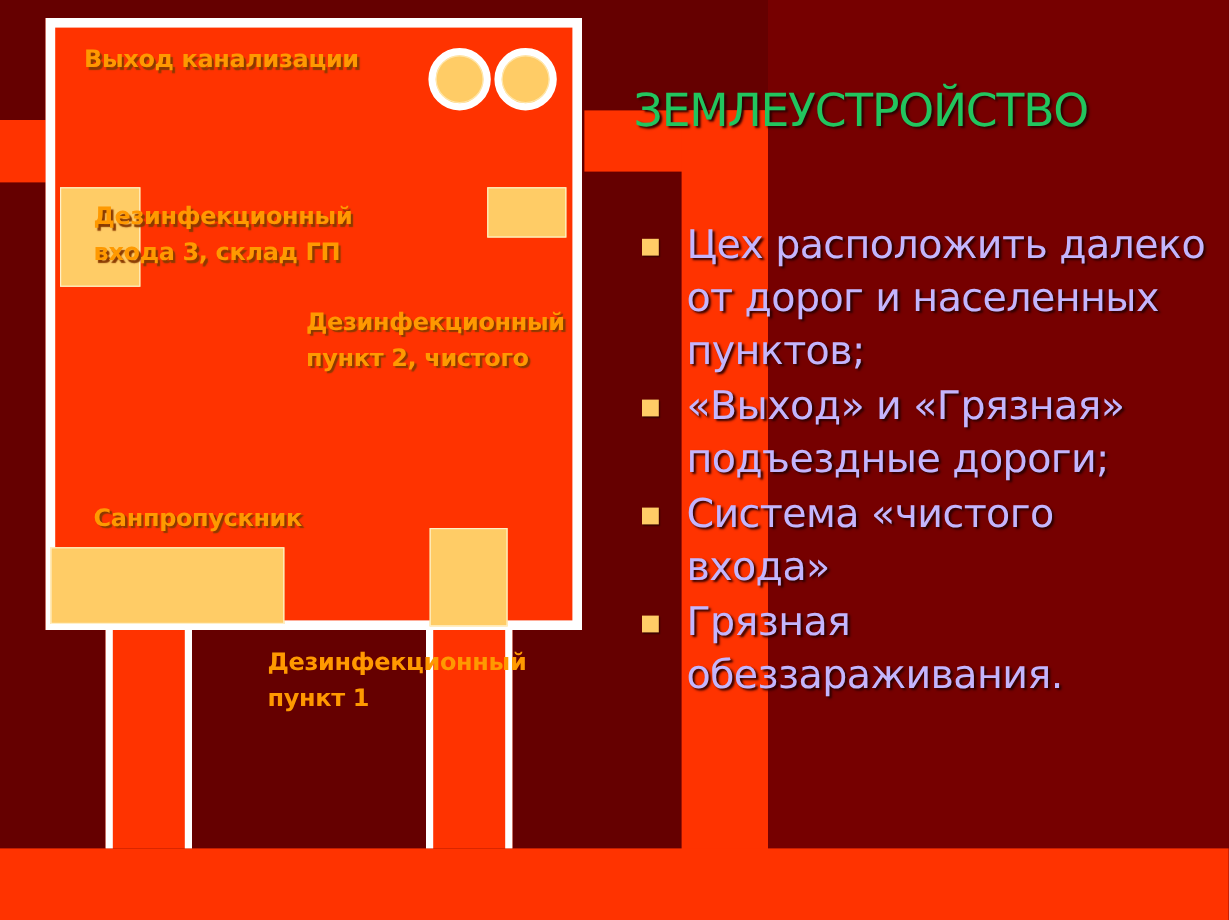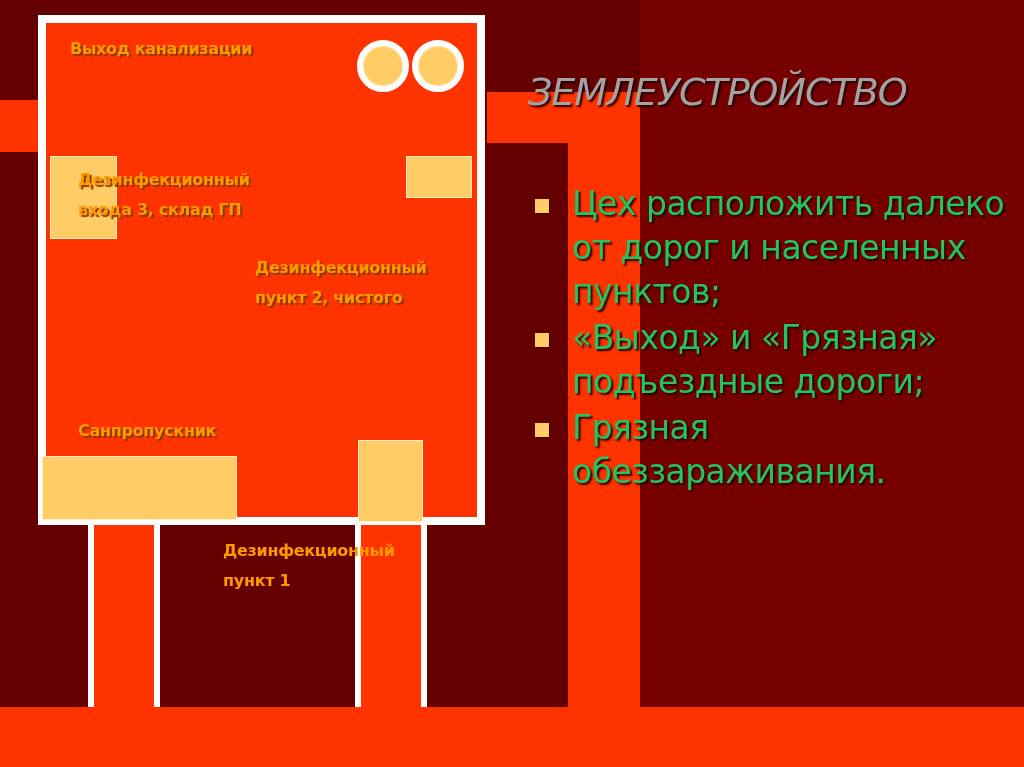--- a/index.html
+++ b/index.html
@@ -5,25 +5,25 @@
   html, body { margin: 0; padding: 0; }
   body { width: 1024px; height: 767px; position: relative; overflow: hidden; background: #6a0000; font-family: "DejaVu Sans", sans-serif; }
   .abs { position: absolute; }
   .bg-left { left: 0; top: 0; width: 640px; height: 767px; background: #650000; }
   .bg-right { left: 640px; top: 0; width: 384px; height: 767px; background: #760000; }
   .red { background: #ff3300; }
   .cream { background: #ffcc66; border: 1px solid #fff0c8; box-sizing: border-box; }
   .site { left: 38px; top: 15px; width: 447px; height: 510px; background: #ff3300; border: 8px solid #ffffff; box-sizing: border-box; }
   .road { background: #ff3300; border-left: 6px solid #fff; border-right: 6px solid #fff; box-sizing: border-box; }
   .circle { width: 40px; height: 40px; border-radius: 50%; background: #ffcc66; border: 6px solid #fff; box-shadow: inset 0 0 0 1px #ffe6a8; }
-  .label { color: #ff9900; font-weight: bold; font-size: 16px; line-height: 30px; font-family: "DejaVu Sans", sans-serif; text-shadow: 2px 2px 1px #8a3a00; white-space: nowrap; letter-spacing: -0.3px; }
+  .label { color: #ff9900; font-weight: bold; font-size: 20px; line-height: 30px; font-family: "DejaVu Sans", sans-serif; text-shadow: 2px 2px 1px #8a3a00; white-space: nowrap; letter-spacing: -0.3px; }
   .label.plain { text-shadow: none; }
-  .title { left: 528px; top: 70px; font-size: 38px; color: #a3a3a3; font-family: "DejaVu Sans", sans-serif; text-shadow: 2px 2px 2px #2a0000; letter-spacing: -1px; font-style: italic; }
+  .title { left: 528px; top: 70px; font-size: 38px; color: #22c55e; font-family: "DejaVu Sans", sans-serif; text-shadow: 2px 2px 2px #2a0000; letter-spacing: -1px; }
   .bullets { left: 535px; top: 182px; width: 470px; margin: 0; padding: 0; list-style: none; }
-  .bullets li { position: relative; padding-left: 37px; font-size: 33px; line-height: 44px; color: #22c55e; text-shadow: 2px 2px 2px #2a0000; margin-bottom: 2px; letter-spacing: -0.5px; }
+  .bullets li { position: relative; padding-left: 37px; font-size: 33px; line-height: 44px; color: #c4b5fd; text-shadow: 2px 2px 2px #2a0000; margin-bottom: 2px; letter-spacing: -0.5px; }
   .bullets li .sq { position: absolute; left: 0; top: 17px; width: 14px; height: 14px; background: #ffcc66; box-shadow: 1px 1px 1px #3a0000; }
 </style>
 </head>
 <body>
 
 <div class="abs bg-left"></div>
 <div class="abs bg-right"></div>
 
 <div class="abs red" style="left:0;top:100px;width:60px;height:52px;"></div>
 <div class="abs red" style="left:487px;top:92px;width:153px;height:51px;"></div>
@@ -58,14 +58,15 @@
 <div class="abs label plain" style="left:223px;top:536px;">
   <div>Дезинфекционный</div>
   <div>пункт 1</div>
 </div>
 
 <div class="abs title">ЗЕМЛЕУСТРОЙСТВО</div>
 
 <ul class="abs bullets">
   <li><span class="sq"></span><span>Цех расположить далеко от дорог и населенных пунктов;</span></li>
   <li><span class="sq"></span><span>«Выход» и «Грязная» подъездные дороги;</span></li>
+  <li><span class="sq"></span><span>Система «чистого входа»</span></li>
   <li><span class="sq"></span><span>Грязная обеззараживания.</span></li>
 </ul>
 
 </body></html>

